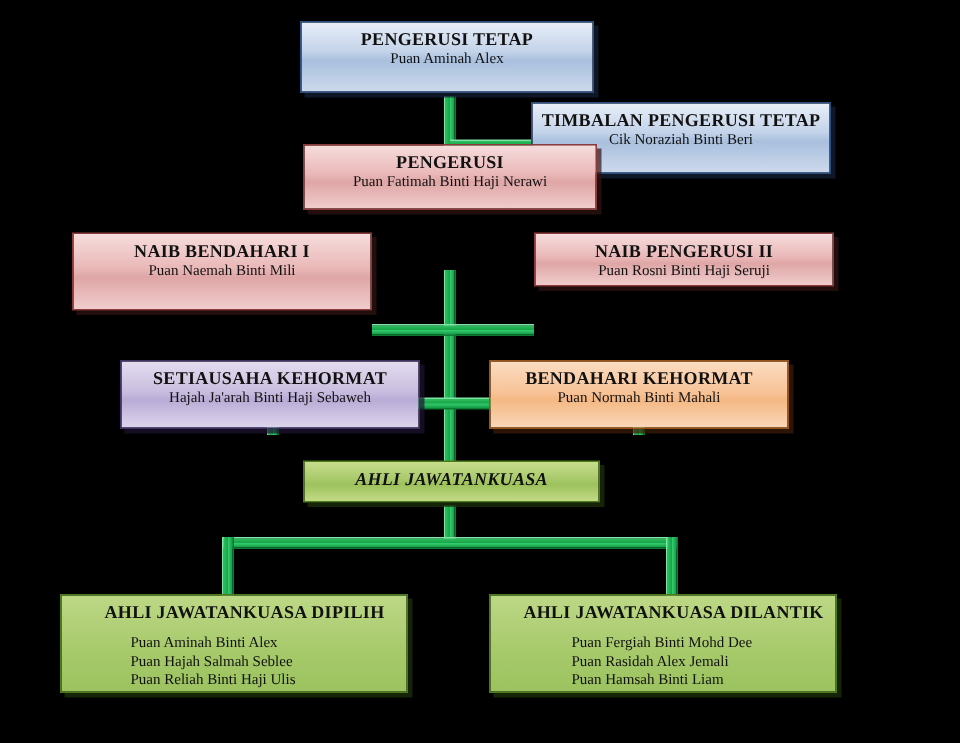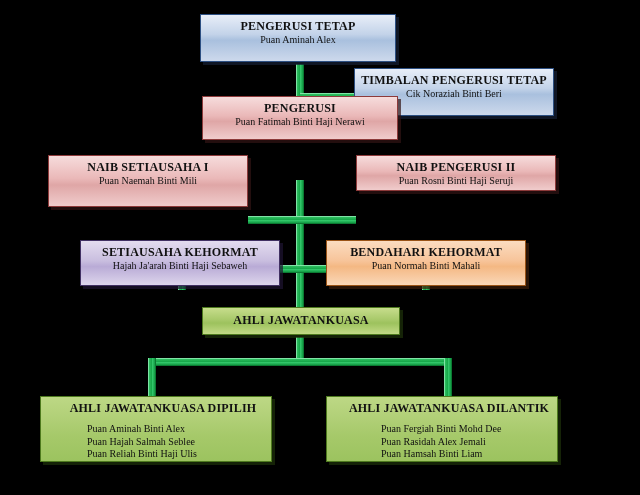--- a/index.html
+++ b/index.html
@@ -107,22 +107,23 @@
     box-shadow: 3px 3px 0 rgba(30,50,10,0.7);
   }
   .style-green-big {
     background: linear-gradient(to bottom, #bdd885 0%, #b0cf76 35%, #a6c96a 60%, #9cc35f 100%);
     border: 1px solid #4e7a1e;
     box-shadow: 3px 3px 0 rgba(30,50,10,0.7);
     padding-left: 20px;
   }
   .node.single-line {
     display: flex;
-    align-items: center;
+    align-items: flex-start;
     justify-content: center;
+    font-style: italic;
   }
 </style>
 </head>
 <body>
 
 <div id="chart-root">
 
   <div class="conn conn-v" style="left:296px; top:64px; width:8px; height:66px;"></div>
 
   <div class="conn conn-h" style="left:300px; top:93px; width:54px; height:8px;"></div>
@@ -151,21 +152,21 @@
     <div class="title">TIMBALAN PENGERUSI TETAP</div>
     <div class="subtitle">Cik Noraziah Binti Beri</div>
   </div>
 
   <div class="node style-pink" style="left:202px; top:96px; width:196px; height:44px;">
     <div class="title">PENGERUSI</div>
     <div class="subtitle">Puan Fatimah Binti Haji Nerawi</div>
   </div>
 
   <div class="node style-pink" style="left:48px; top:155px; width:200px; height:52px;">
-    <div class="title">NAIB SETIAUSAHA I</div>
+    <div class="title">NAIB BENDAHARI I</div>
     <div class="subtitle">Puan Naemah Binti Mili</div>
   </div>
 
   <div class="node style-pink" style="left:356px; top:155px; width:200px; height:36px;">
     <div class="title">NAIB PENGERUSI II</div>
     <div class="subtitle">Puan Rosni Binti Haji Seruji</div>
   </div>
 
   <div class="node style-purple" style="left:80px; top:240px; width:200px; height:46px;">
     <div class="title">SETIAUSAHA KEHORMAT</div>

